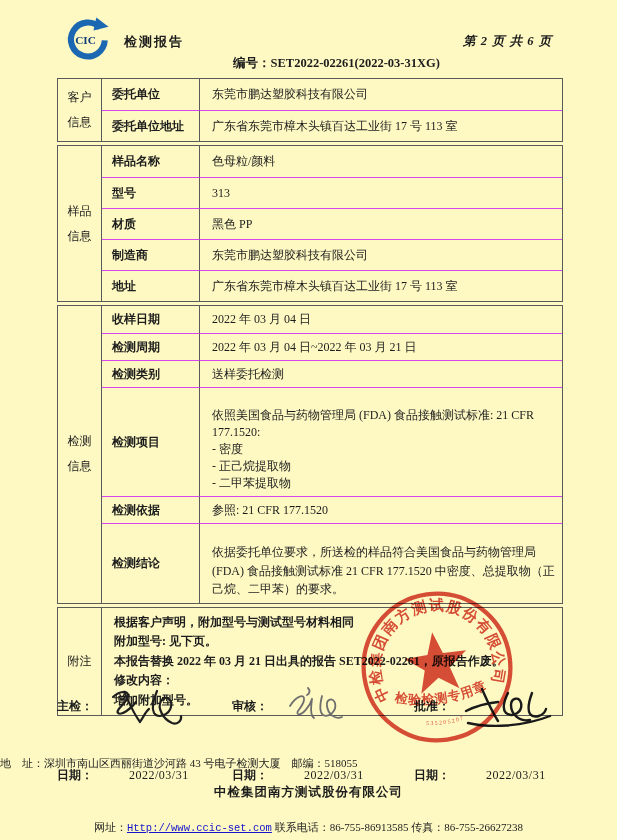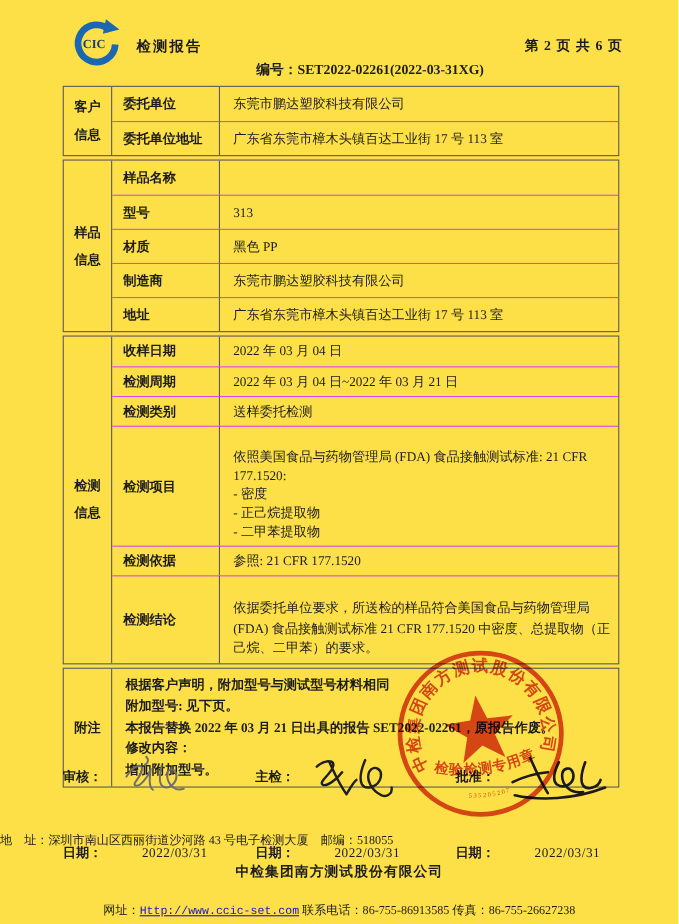--- a/index.html
+++ b/index.html
@@ -1,31 +1,31 @@
 <!DOCTYPE html>
 <html><head>
 <meta charset="utf-8">
 <style>
   html,body{margin:0;padding:0;background:#ffffff;}
-  .page{position:relative;width:617px;height:840px;background:#fde047;overflow:hidden;
+  .page{position:relative;width:617px;height:840px;background:#fef9c3;overflow:hidden;
         font-family:"Liberation Serif","DejaVu Serif",serif;color:#1c1c1c;}
   .abs{position:absolute;}
   
   .hdr-title{left:124px;top:33px;font-size:13px;font-weight:bold;letter-spacing:2px;}
   .hdr-no{left:233px;top:33px;font-size:12.5px;font-weight:bold;margin-top:22px;}
-  .hdr-page{left:477px;top:33px;font-size:12.5px;font-weight:bold;letter-spacing:1px;}
+  .hdr-page{left:463px;top:33px;font-size:12.5px;font-weight:bold;letter-spacing:1px;font-style:italic;}
   
   .sec{position:relative;margin-left:57px;width:506px;display:grid;
        grid-template-columns:44px 98px 1fr;border:1px solid #5a5a5a;box-sizing:border-box;}
   .sec.notes{grid-template-columns:44px 1fr;}
   .sec > div{box-sizing:border-box;}
   .gap{height:3px;}
   .slabel{grid-column:1;grid-row:1/-1;border-right:1px solid #5a5a5a;display:flex;
           align-items:center;justify-content:center;text-align:right;
-          white-space:pre-line;font-weight:700;font-size:12px;line-height:25px;}
+          white-space:pre-line;font-weight:400;font-size:12px;line-height:25px;}
   .fl{grid-column:2;border-right:1px solid #5a5a5a;display:flex;align-items:center;
       padding-left:10px;font-weight:600;font-size:12px;}
   .fv{grid-column:3;display:flex;align-items:center;padding-left:12px;font-size:12px;}
   .notes .fv{grid-column:2;}
   .bt{border-top:1px solid #d946ef;}
   .ml{display:block;white-space:pre-line;line-height:17px;padding-top:19px;padding-bottom:4px;}
   .nv{display:block;white-space:pre-line;line-height:19.5px;padding:5px 10px 5px 12px;font-size:12px;font-weight:bold;}
   
   .stamp{left:359px;top:589px;width:156px;height:156px;color:#d23b2f;opacity:.9;
          mix-blend-mode:multiply;transform:rotate(-8deg);}
@@ -66,20 +66,21 @@
     <div class="fl bt">委托单位地址</div>
     <div class="fv bt">广东省东莞市樟木头镇百达工业街 17 号 113 室</div>
   </div>
 
   <div class="gap"></div>
 
   <div class="sec" style="grid-template-rows:repeat(5,31px);">
     <div class="slabel">样品
 信息</div>
     <div class="fl">样品名称</div>
+    <div class="fv">色母粒/颜料</div>
     <div class="fl bt">型号</div>
     <div class="fv bt">313</div>
     <div class="fl bt">材质</div>
     <div class="fv bt">黑色 PP</div>
     <div class="fl bt">制造商</div>
     <div class="fv bt">东莞市鹏达塑胶科技有限公司</div>
     <div class="fl bt">地址</div>
     <div class="fv bt">广东省东莞市樟木头镇百达工业街 17 号 113 室</div>
   </div>
 
@@ -111,29 +112,29 @@
     <div class="slabel">附注</div>
     <div class="fv nv">根据客户声明，附加型号与测试型号材料相同
 附加型号: 见下页。
 本报告替换 2022 年 03 月 21 日出具的报告 SET2022-02261，原报告作废。
 修改内容：
 增加附加型号。</div>
   </div>
 
   <div class="abs sigrow">
     <div class="sigcell">
+      <span class="siglab">主检：</span>
+      <svg width="88" height="46" viewBox="0 0 88 46">
+        <path d="M10,14 C16,8 26,7 25,13 C24,20 12,27 15,30 C18,33 28,26 33,19 M21,9 C25,17 29,28 37,39 M37,39 C41,33 43,28 46,26 M54,8 C51,15 48,24 51,30 C55,36 66,32 68,24 C70,16 62,12 58,18 C54,25 60,36 69,40 C74,42 79,38 78,33" fill="none" stroke="#1f1f1f" stroke-width="2.2" stroke-linecap="round"></path>
+      </svg>
+    </div>
+    <div class="sigcell">
       <span class="siglab">审核：</span>
       <svg width="78" height="44" viewBox="0 0 78 44">
         <path d="M30,4 C33,7 31,10 29,11 M12,22 C18,12 27,9 26,16 C25,23 17,28 20,30 C24,32 32,22 34,15 M34,15 C33,23 32,31 36,34 M44,12 C42,20 41,28 45,31 C51,34 59,27 57,19 C55,13 48,15 49,22 C50,30 57,36 64,33" fill="none" stroke="#6e6e6e" stroke-width="1.8" stroke-linecap="round"></path>
-      </svg>
-    </div>
-    <div class="sigcell">
-      <span class="siglab">主检：</span>
-      <svg width="88" height="46" viewBox="0 0 88 46">
-        <path d="M10,14 C16,8 26,7 25,13 C24,20 12,27 15,30 C18,33 28,26 33,19 M21,9 C25,17 29,28 37,39 M37,39 C41,33 43,28 46,26 M54,8 C51,15 48,24 51,30 C55,36 66,32 68,24 C70,16 62,12 58,18 C54,25 60,36 69,40 C74,42 79,38 78,33" fill="none" stroke="#1f1f1f" stroke-width="2.2" stroke-linecap="round"></path>
       </svg>
     </div>
     <div class="sigcell">
       <span class="siglab">批准：</span>
       <svg width="96" height="46" viewBox="0 0 96 46">
         <path d="M6,28 C16,23 28,20 38,19 M22,6 C26,15 31,27 38,38 M48,10 C44,18 42,26 46,30 C53,35 63,29 61,20 C59,13 51,15 51,22 C51,31 59,39 70,37 M72,10 C69,18 67,26 70,31 C74,36 84,33 86,26 M8,40 C30,45 62,44 90,33" fill="none" stroke="#1a1a1a" stroke-width="2.4" stroke-linecap="round"></path>
       </svg>
     </div>
   </div>
 

